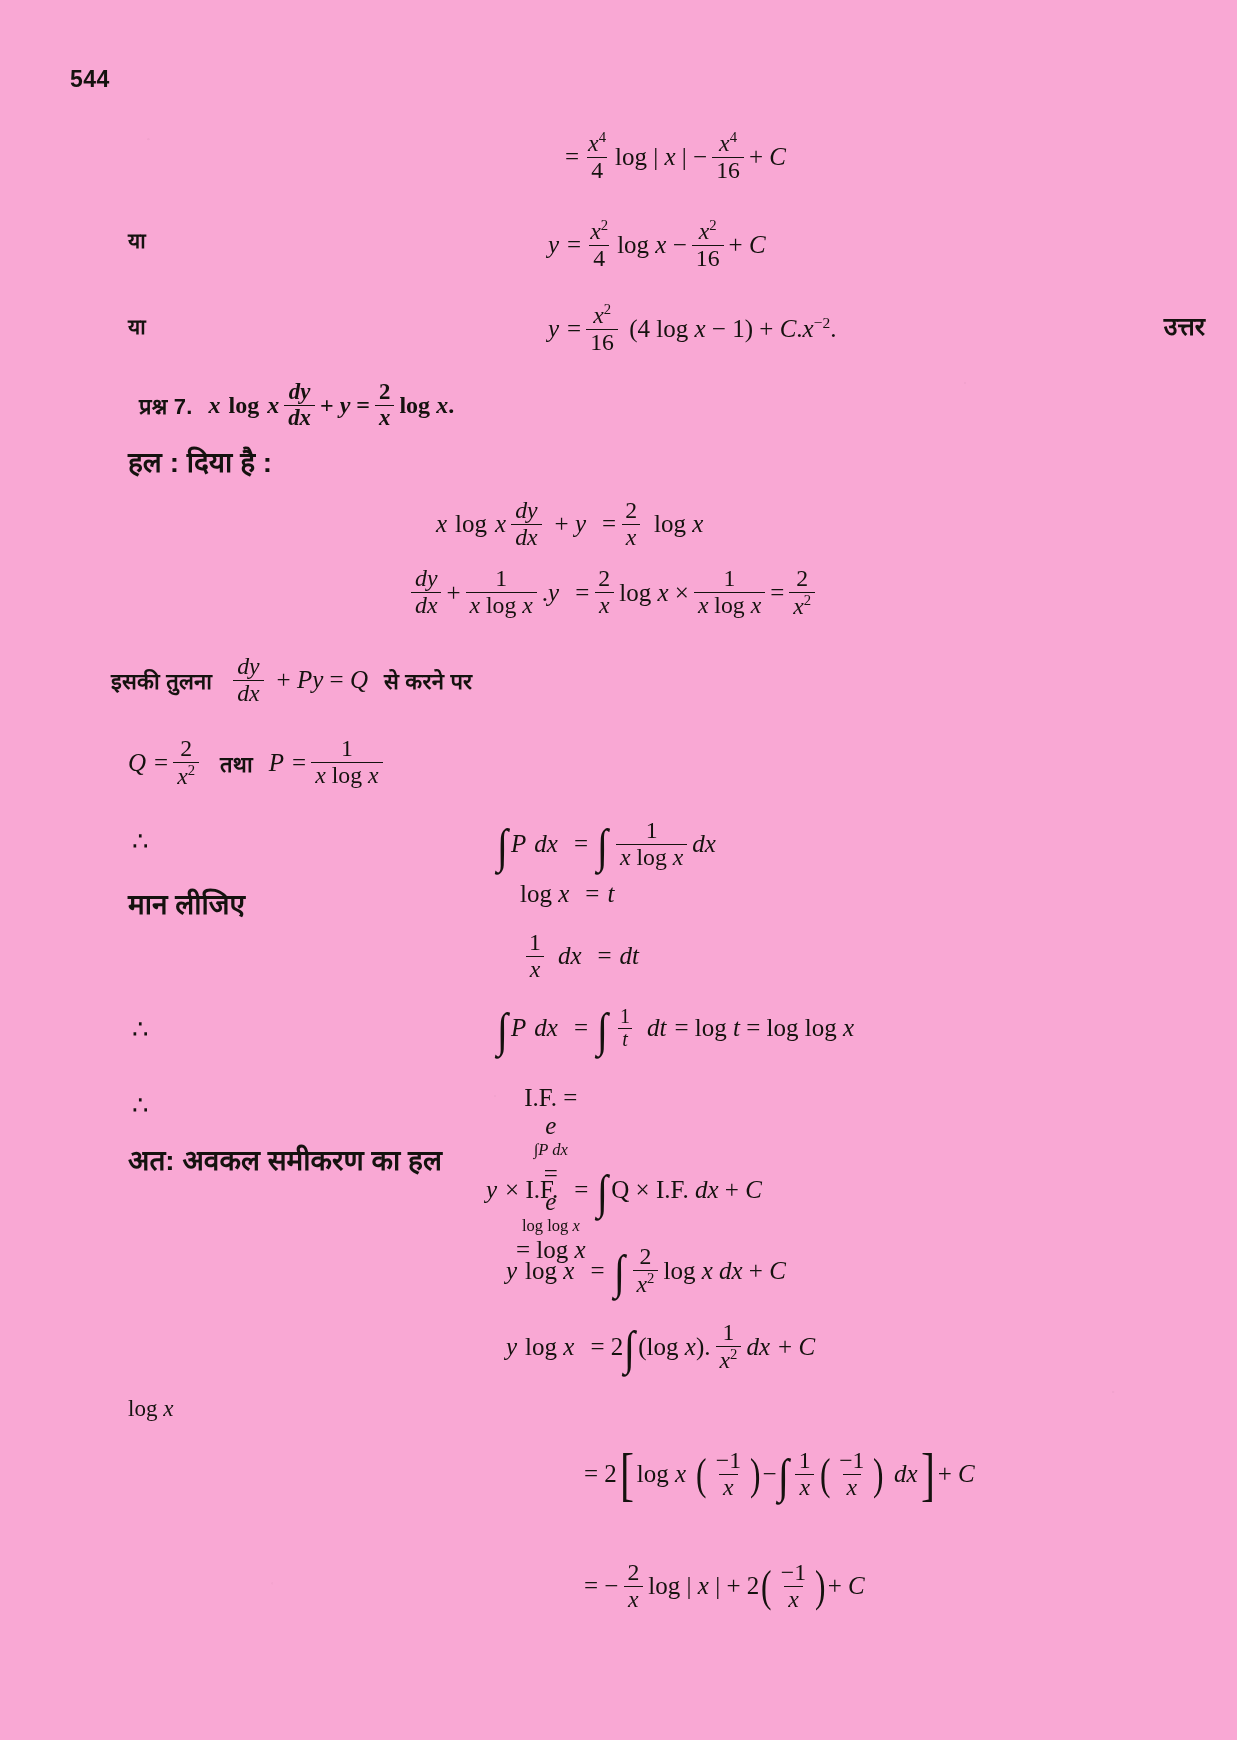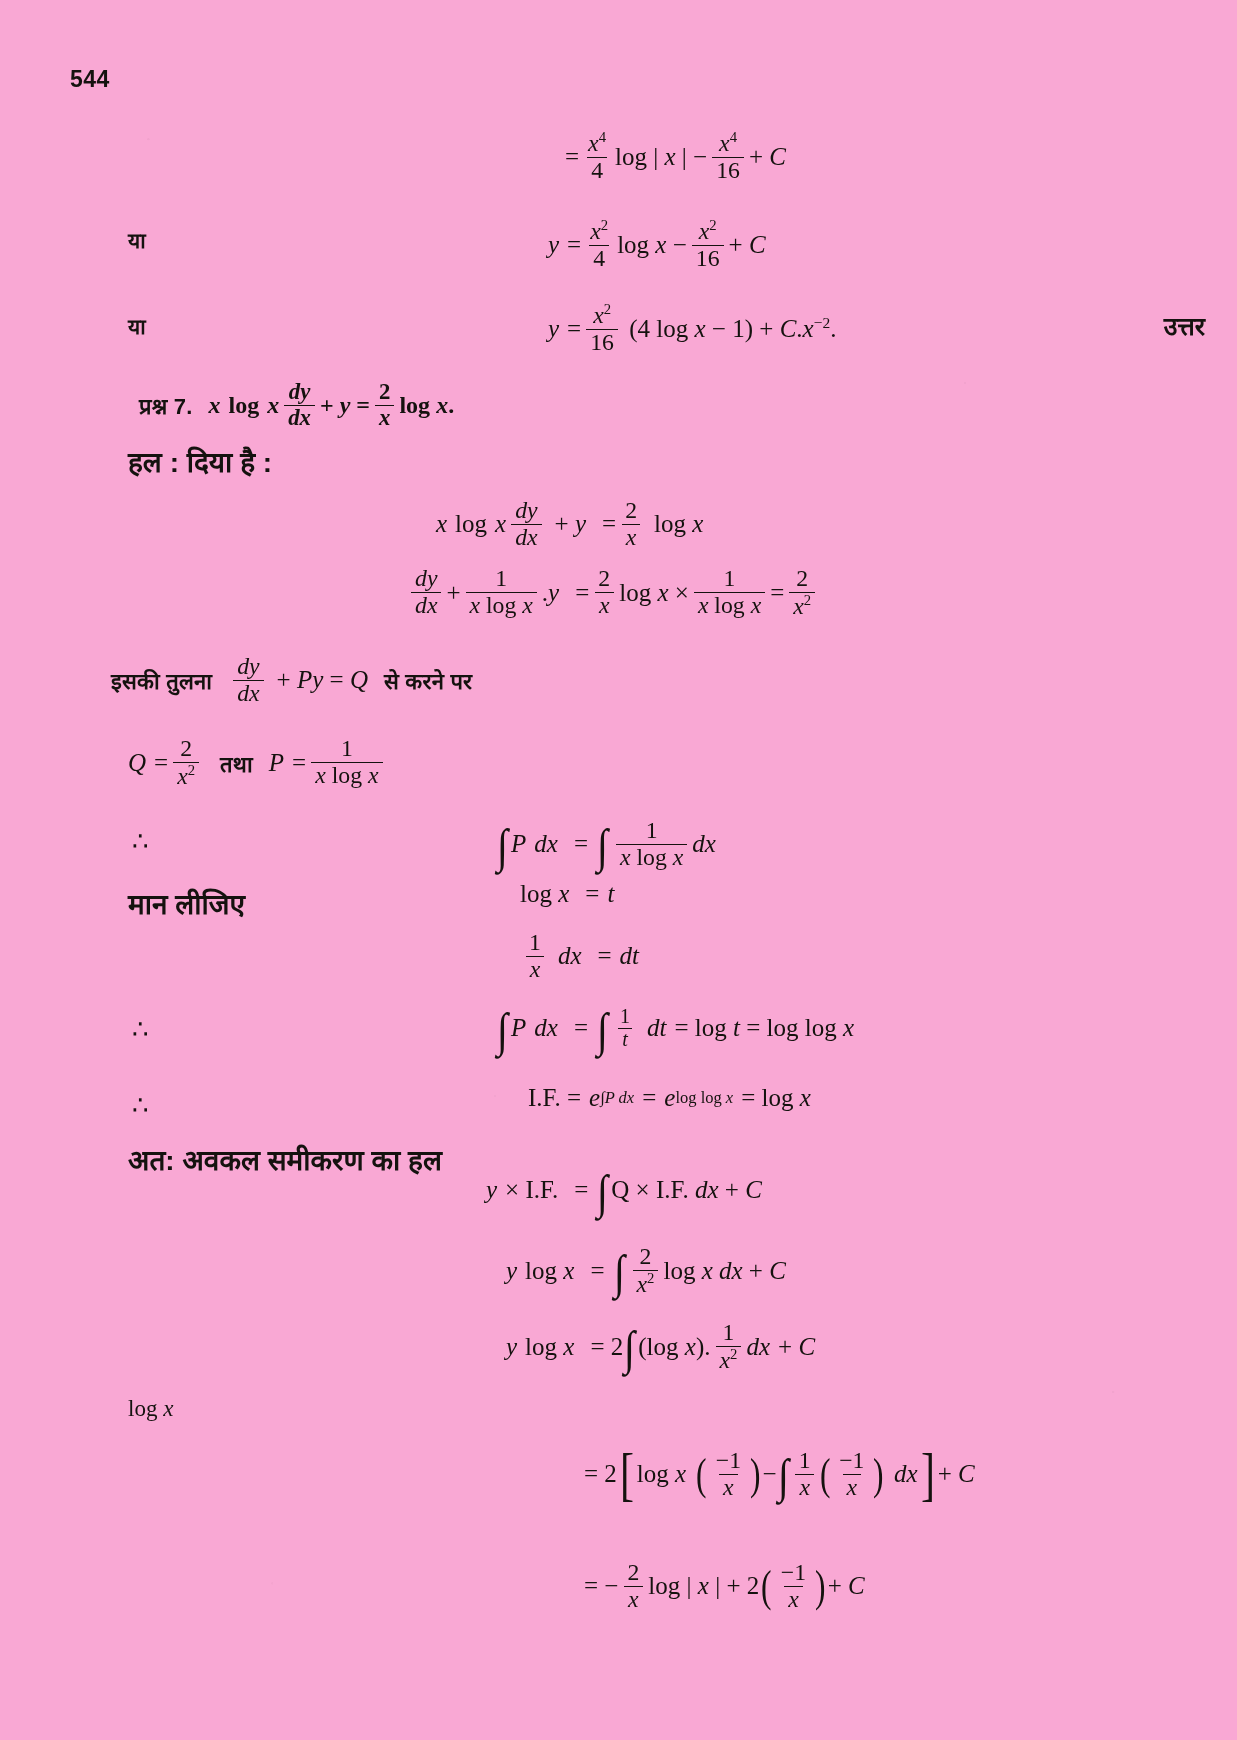--- a/index.html
+++ b/index.html
@@ -333,21 +333,21 @@
         <span class="num up">1</span>
         <span class="den it">t</span>
       </span>
     <span class="sp2"></span>
       <span class="it">dt</span>
       <span class="sp2"></span>
     <span class="up">= log <span class="it">t</span> = log log <span class="it">x</span></span>
   </div>
 
   <div class="therefore" style="top:1090px;">∴</div>
-  <div class="math" style="left:528px; top:1084px;">
+  <div class="math" style="left:516px; top:1084px;flex-direction:column;">
     <span class="up">I.F. =</span>
       <span class="sp2"></span>
     <span class="it">e</span>
       <sup class="smn" style="font-size:.66em;">∫<span class="it">P dx</span></sup>
     <span class="sp2"></span>
       <span class="up">=</span>
       <span class="sp2"></span>
     <span class="it">e</span>
       <sup class="smn" style="font-size:.66em;">log log <span class="it">x</span></sup>
     <span class="sp2"></span>

